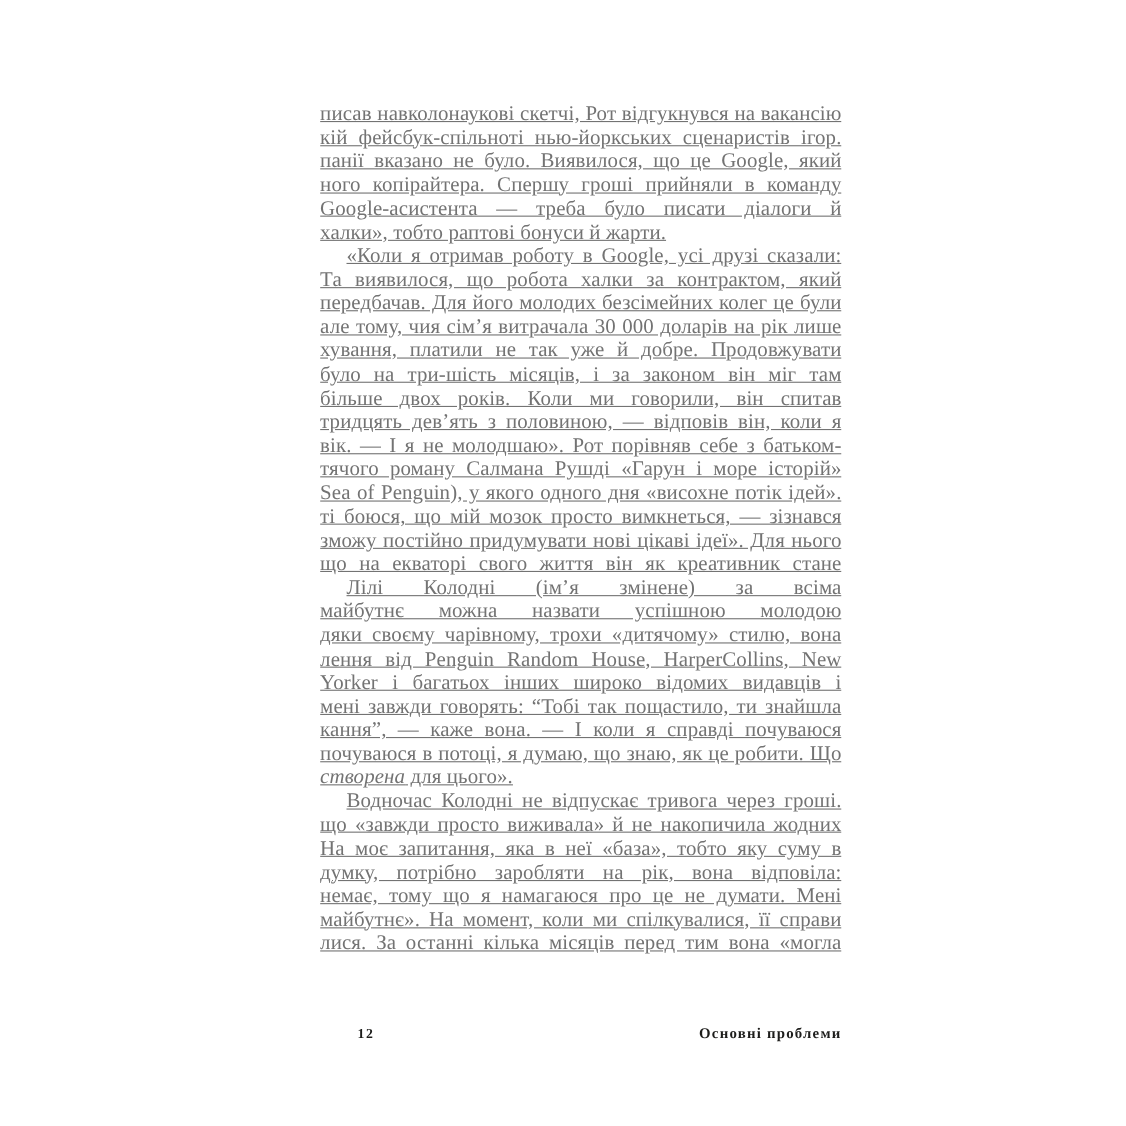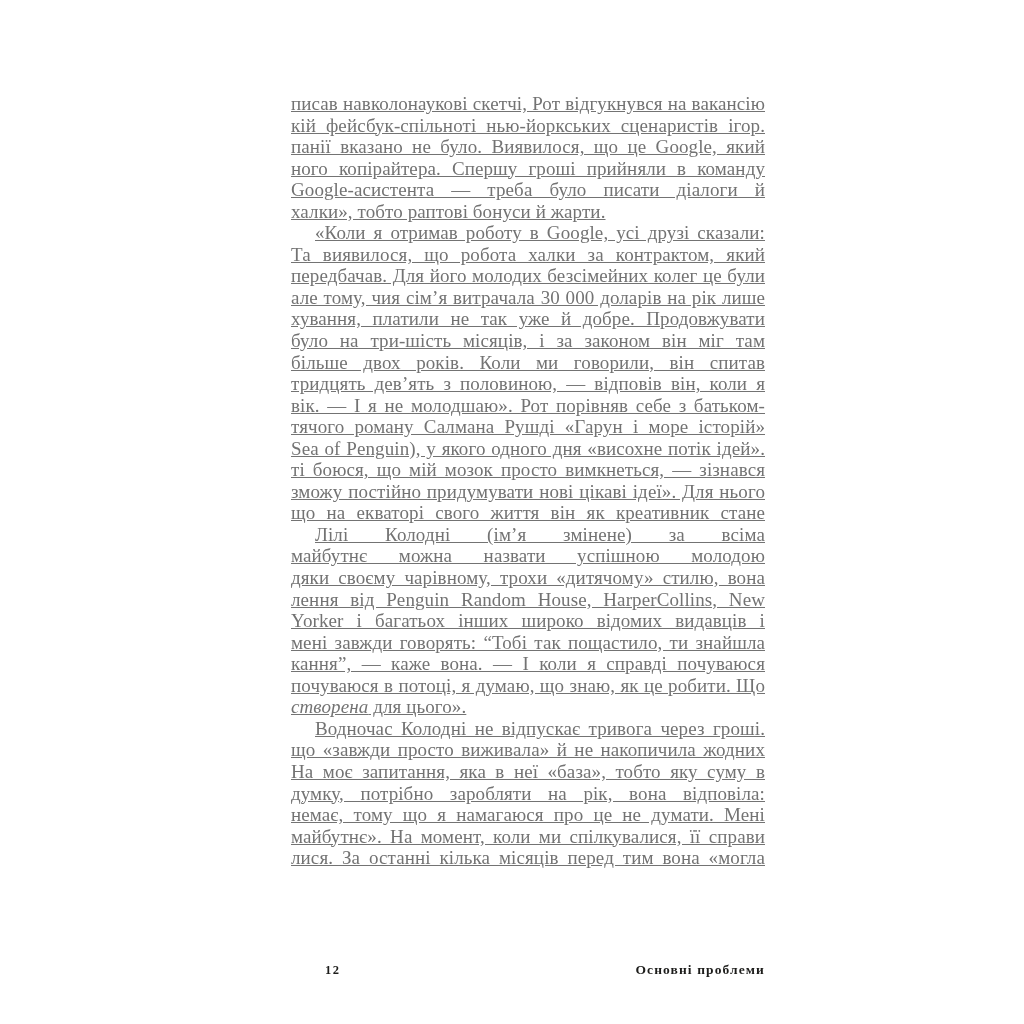--- a/index.html
+++ b/index.html
@@ -54,21 +54,20 @@
     letter-spacing: 1.5px;
     padding-left: 34px;
     color: #1d1d1b;
     text-align: right;
   }
   .running-head {
     font-weight: bold;
     font-size: 13.5px;
     letter-spacing: 1.1px;
     color: #1d1d1b;
-    margin-top: 30px;
   }
 </style>
 </head>
 <body>
 
 <div class="page">
 
   <div class="text-block" id="text-block">
       <div class="line">писав навколонаукові скетчі, Рот відгукнувся на вакансію в малень-</div>
       <div class="line">кій фейсбук-спільноті нью-йоркських сценаристів ігор. Назви ком-</div>

